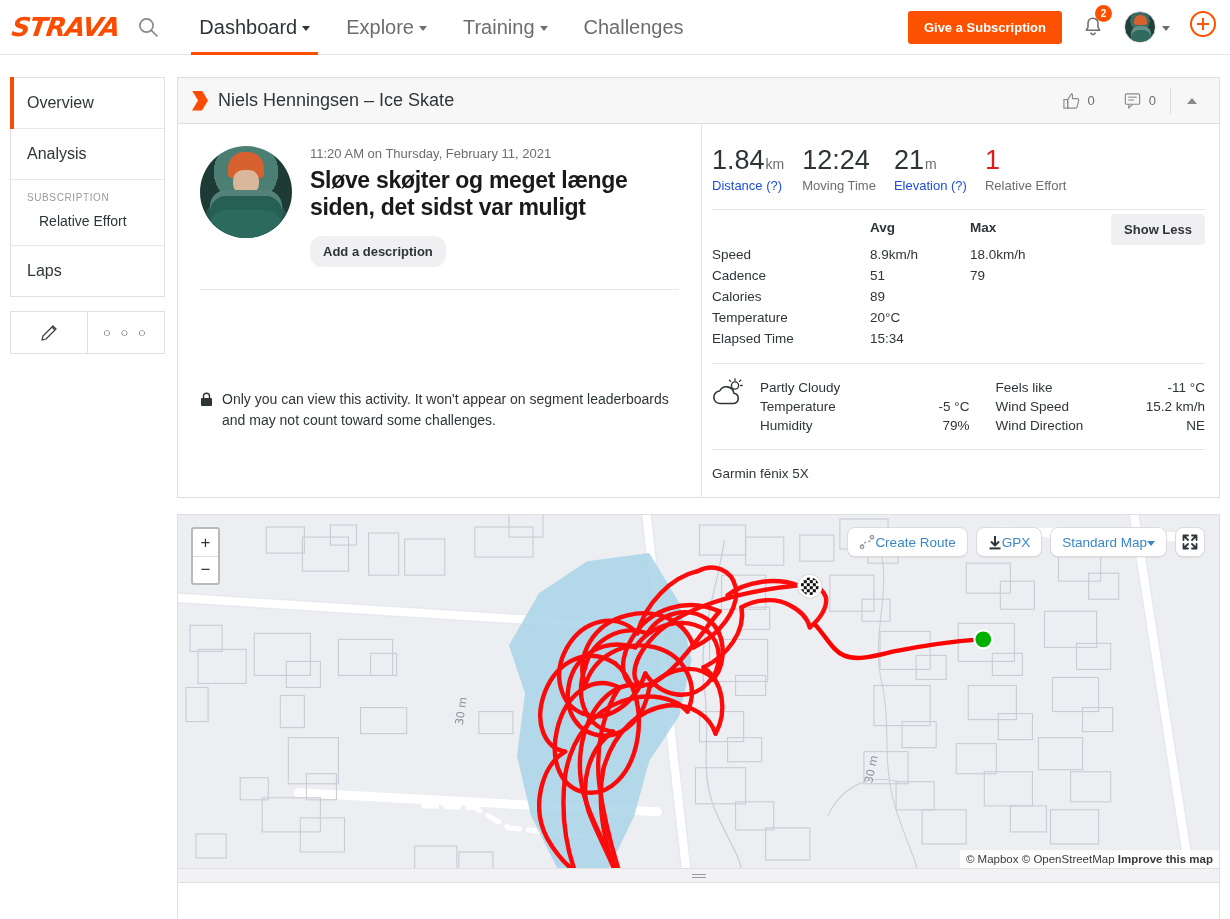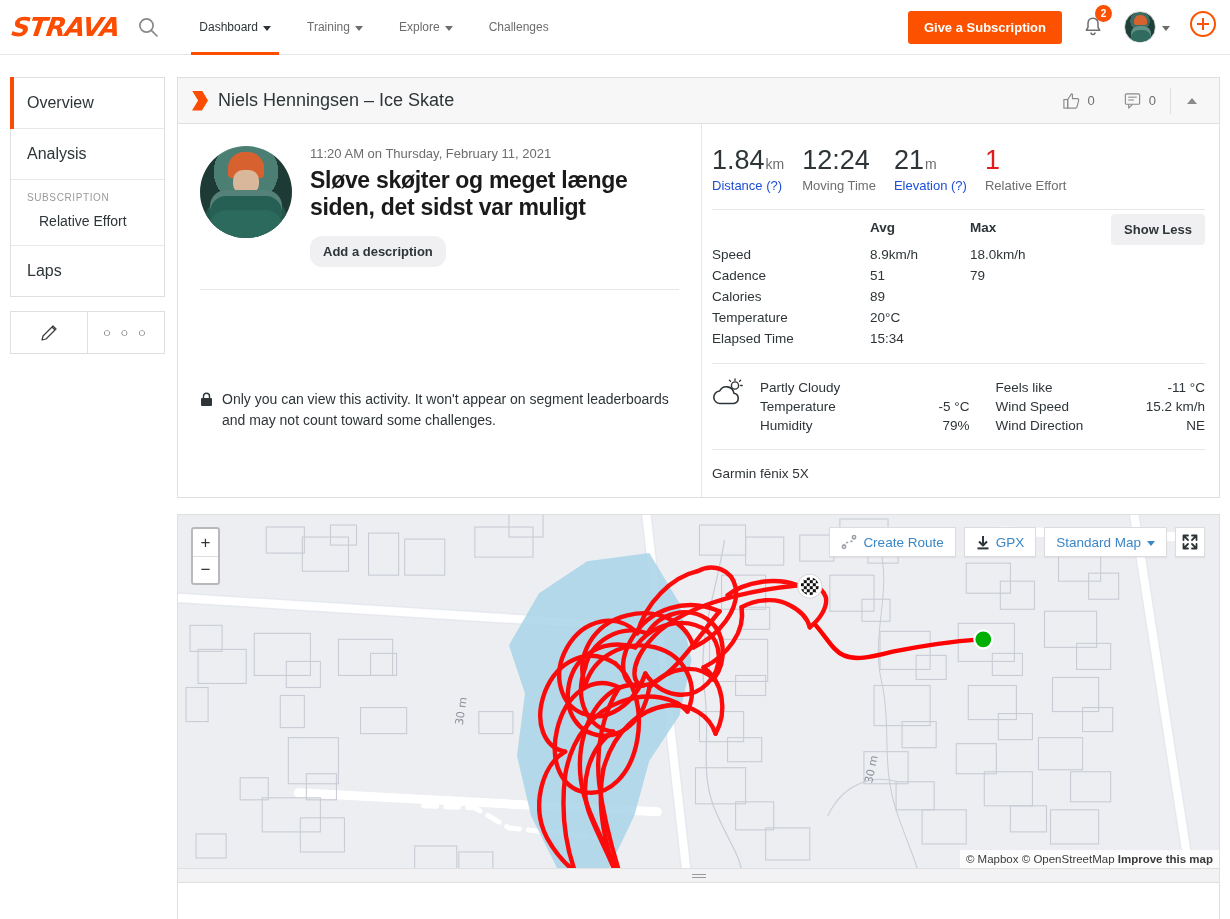--- a/index.html
+++ b/index.html
@@ -31,21 +31,21 @@
     margin-right: 18px;
     transform: skewX(-8deg);
     font-family: "DejaVu Sans", sans-serif;
   }
   .search-icon-wrap { margin-right: 22px; display: flex; align-items: center; }
   .nav { display: flex; align-items: center; height: 55px; gap: 0; }
   .nav-item {
     display: flex; align-items: center; gap: 5px;
     height: 55px;
     padding: 0 18px;
-    font-size: 12px;
+    font-size: 20px;
     color: #6d6d6d;
     cursor: pointer;
     position: relative;
   }
   .nav-item.active { color: #2e3538; }
   .nav-item.active::after {
     content: "";
     position: absolute;
     left: 10px; right: 10px; bottom: 0;
     height: 3px; background: #fc4c02;
@@ -308,22 +308,22 @@
     height: 27px; display: flex; align-items: center; justify-content: center;
     font-size: 17px; color: #333; cursor: pointer; user-select: none;
   }
   .zoom-btn + .zoom-btn { border-top: 1px solid #ddd; }
 
   .map-tools {
     position: absolute; right: 14px; top: 12px;
     display: flex; gap: 8px; z-index: 5;
   }
   .map-btn {
-    background: #fff; border: 1px solid #dcdcdc; border-radius: 0;
-    height: 30px; display: flex; align-items: center; gap: 6px;
+    background: #fff; border: 1px solid #dcdcdc; border-radius: 8px;
+    height: 30px; display: flex; align-items: center; 
     padding: 0 11px; font-size: 13.5px; color: #3a87c8; cursor: pointer;
     box-shadow: 0 1px 1px rgba(0,0,0,.06);
     font-family: "Liberation Sans", sans-serif;
   }
   .map-btn.square { padding: 0; width: 30px; justify-content: center; color: #2e3538; }
   .map-attr {
     position: absolute; right: 0; bottom: 0; z-index: 5;
     background: rgba(255,255,255,.82);
     font-size: 11.5px; color: #3a3a3a;
     padding: 3px 6px;
@@ -355,25 +355,25 @@
       <line x1="14.3" y1="14.3" x2="20" y2="20" stroke="#888" stroke-width="1.7" stroke-linecap="round"></line>
     </svg>
   </div>
 
   <nav class="nav">
     <div class="nav-item active">
       <span>Dashboard</span>
       <i class="caret-d"></i>
     </div>
     <div class="nav-item">
+      <span>Explore</span>
+      <i class="caret-d"></i>
+    </div>
+    <div class="nav-item">
       <span>Training</span>
-      <i class="caret-d"></i>
-    </div>
-    <div class="nav-item">
-      <span>Explore</span>
       <i class="caret-d"></i>
     </div>
     <div class="nav-item">
       <span>Challenges</span>
     </div>
   </nav>
 
   <div class="header-right">
     <button class="btn-subscription">Give a Subscription</button>
 

